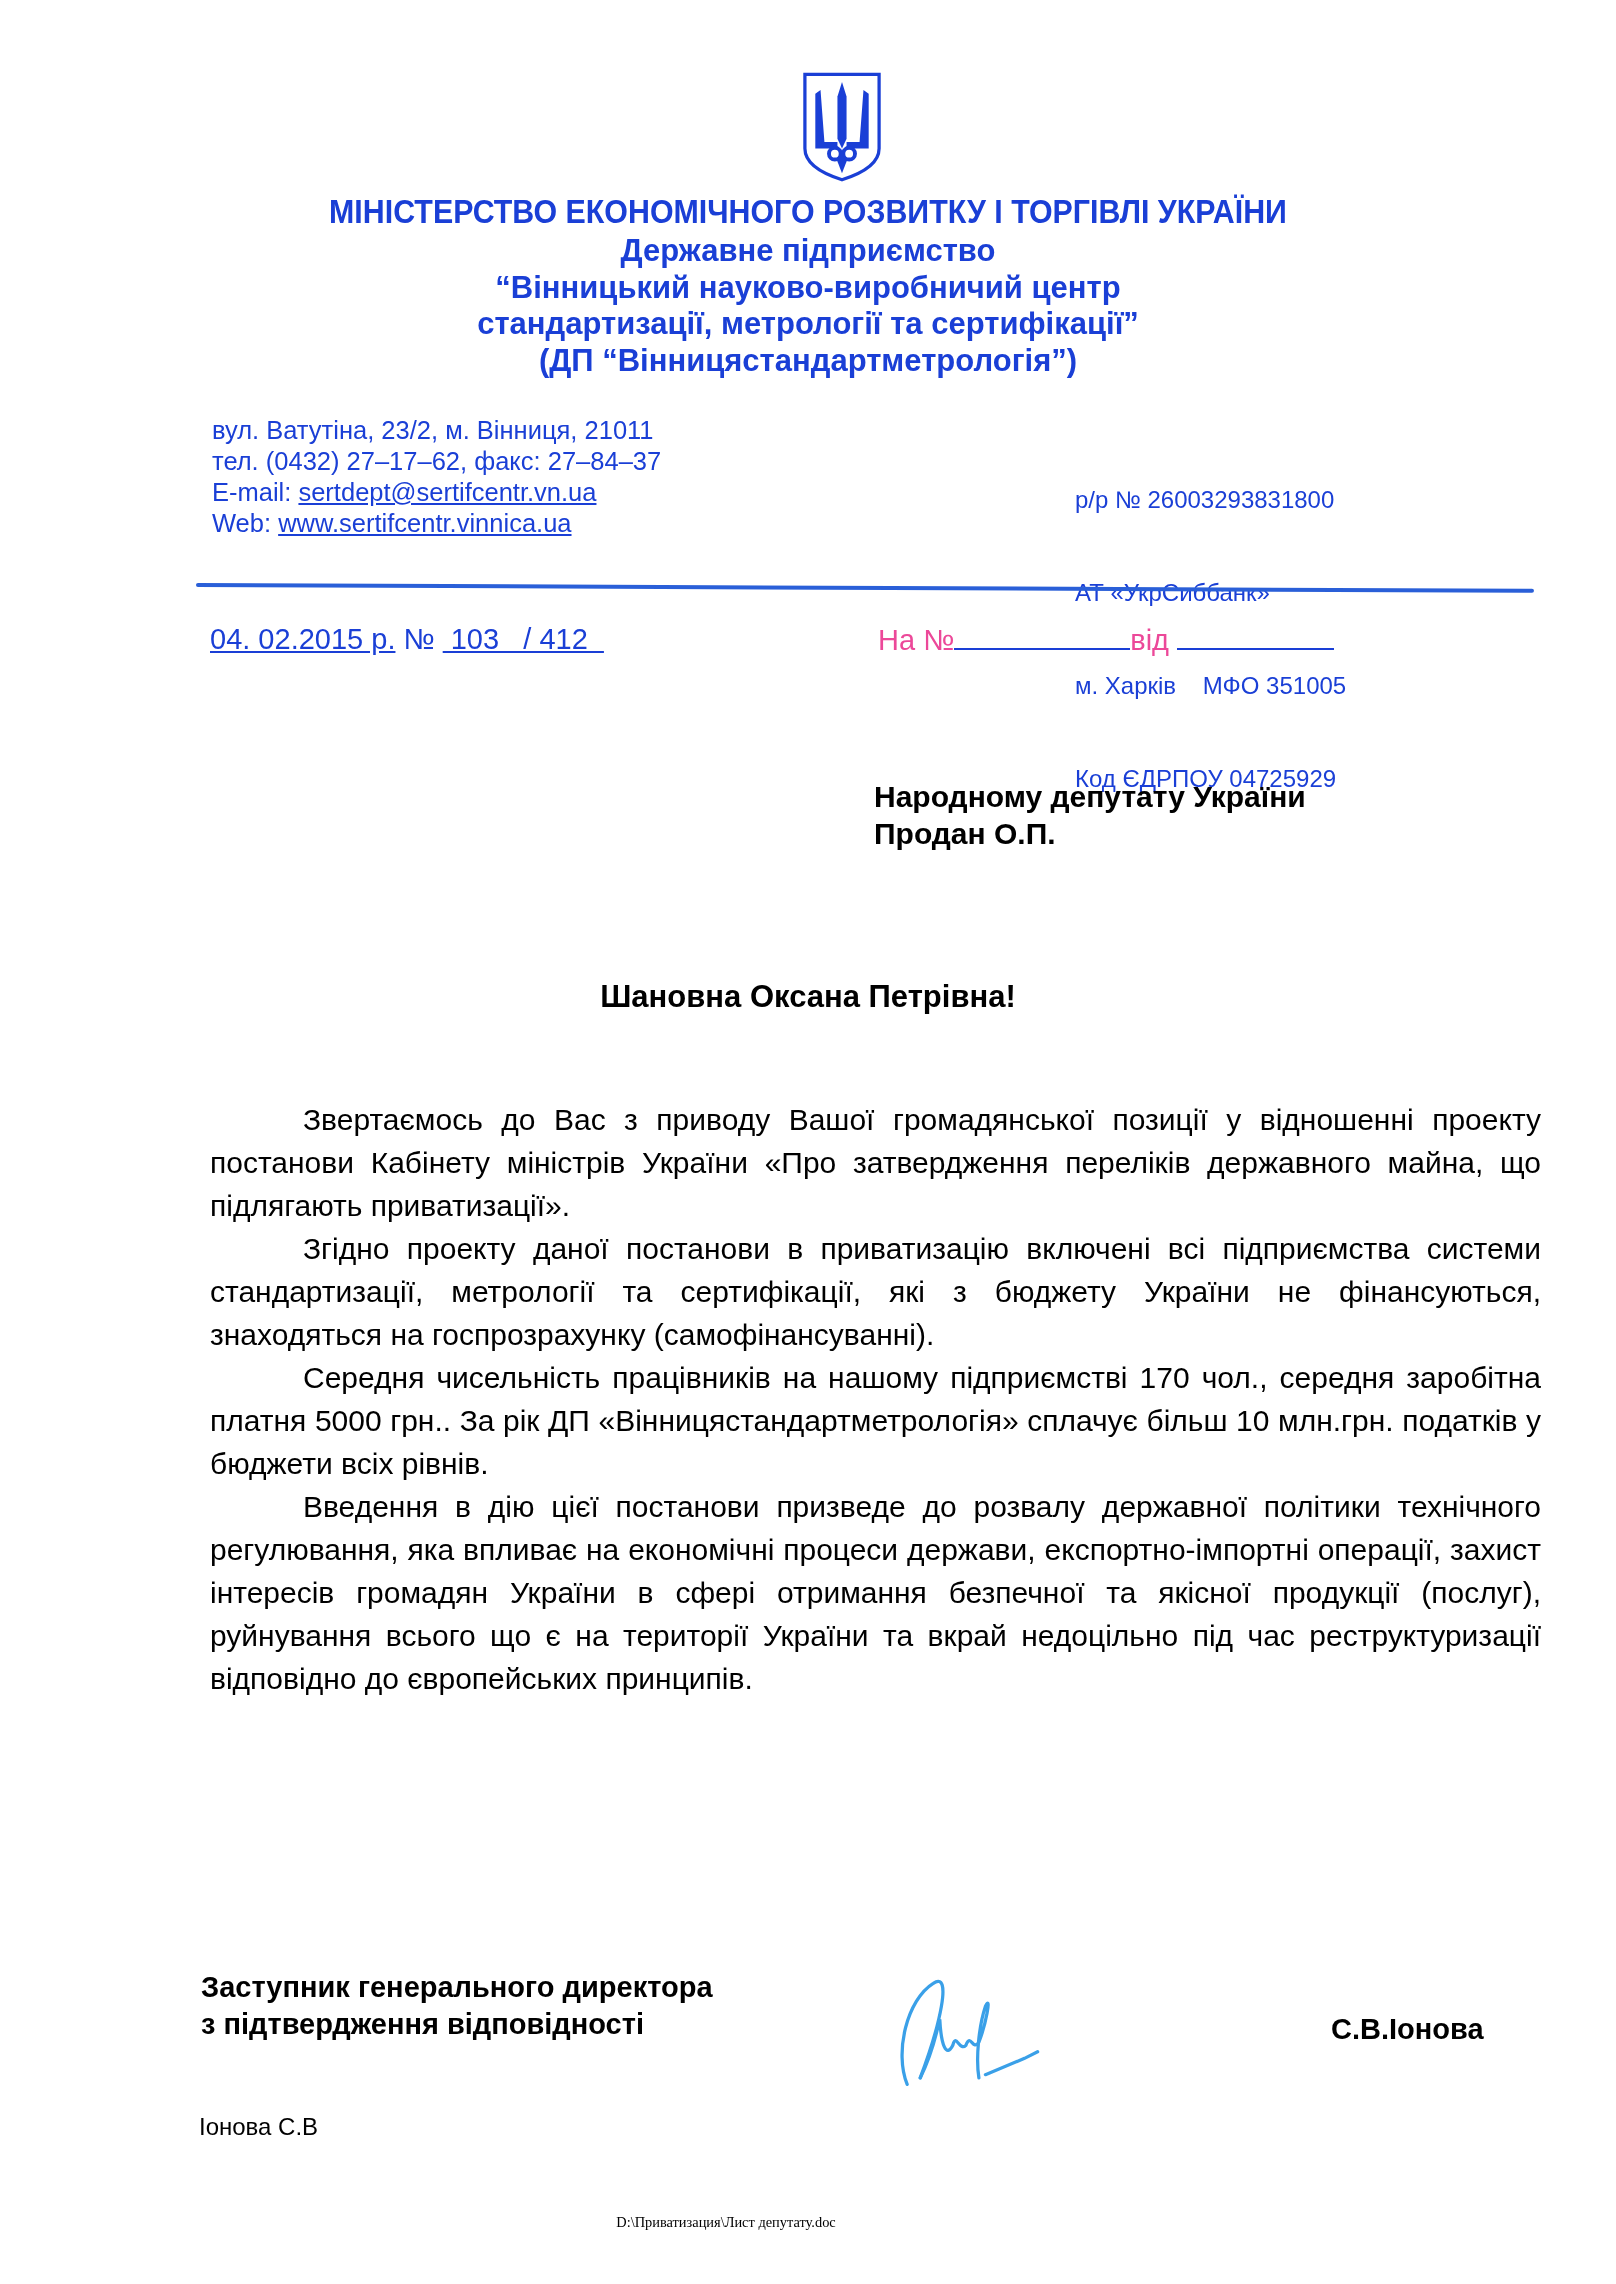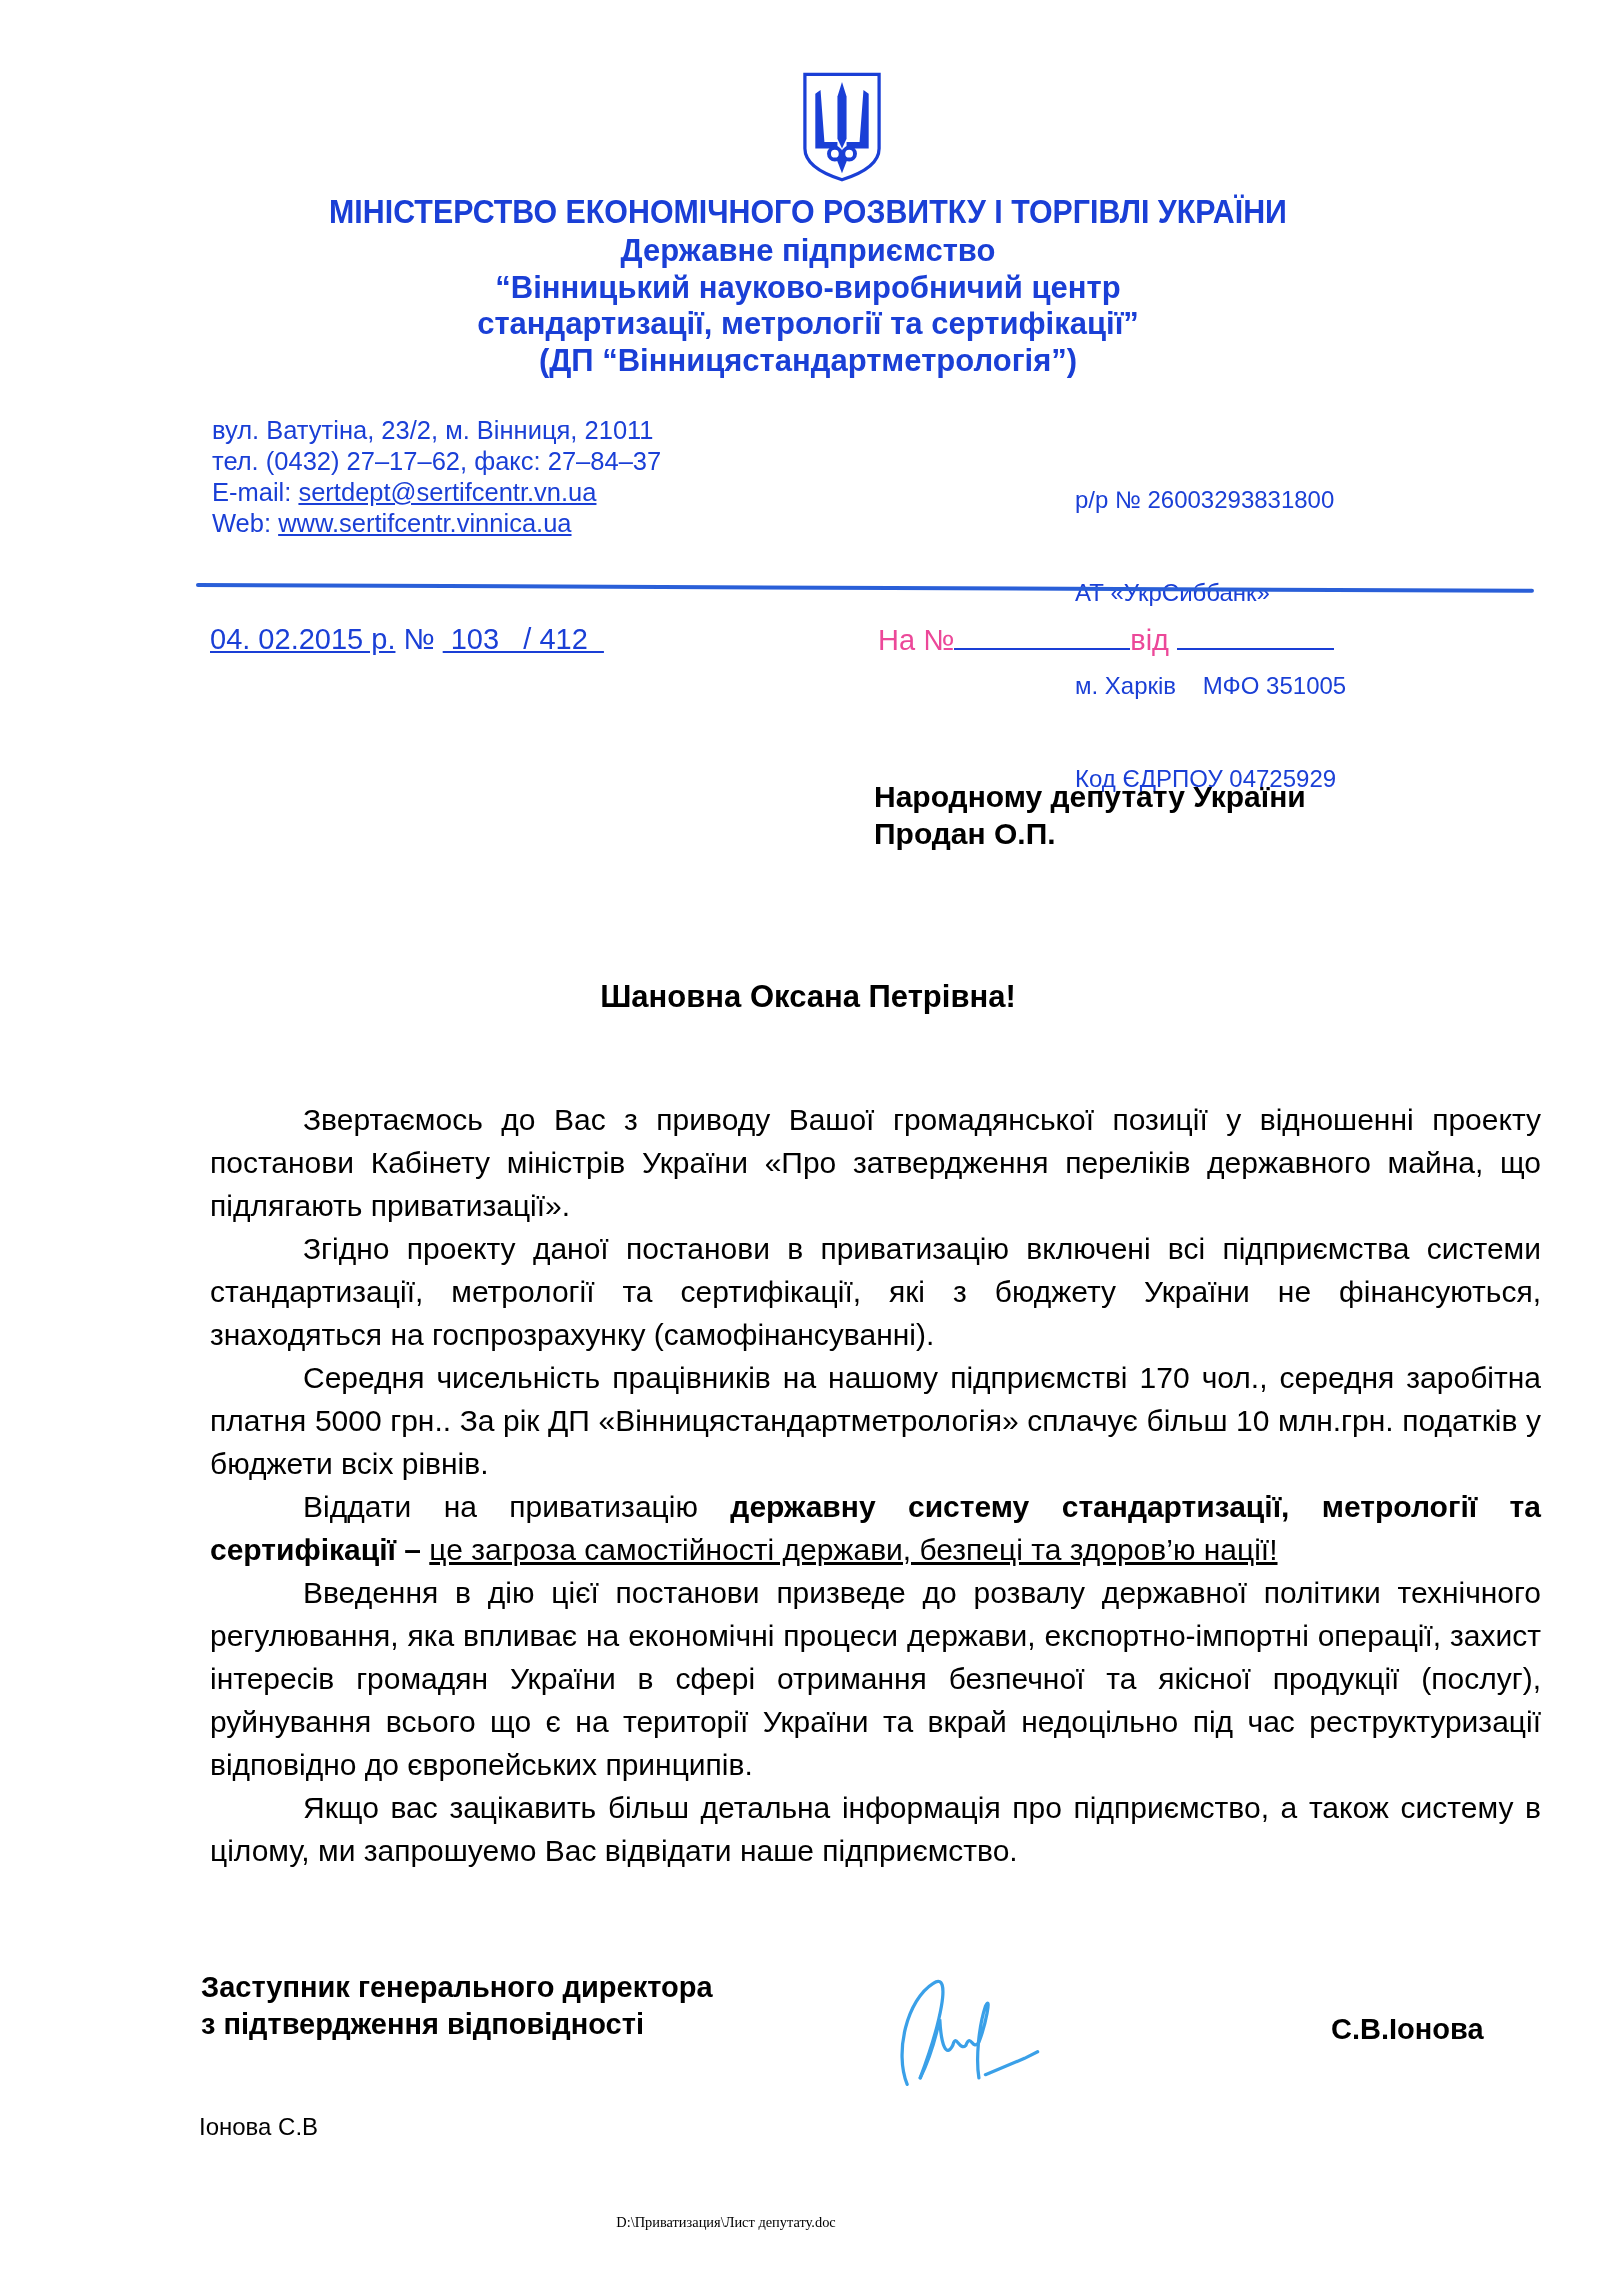--- a/index.html
+++ b/index.html
@@ -75,23 +75,21 @@
   <div>Народному депутату України</div>
   <div>Продан О.П.</div>
 </div>
 
 <div class="abs salute">Шановна Оксана Петрівна!</div>
 
 <div class="abs body-text">
   <p>Звертаємось до Вас з приводу Вашої громадянської позиції у відношенні проекту постанови Кабінету міністрів України «Про затвердження переліків державного майна, що підлягають приватизації».</p>
   <p>Згідно проекту даної постанови  в приватизацію включені всі підприємства системи стандартизації, метрології та сертифікації, які з бюджету України не фінансуються, знаходяться на госпрозрахунку (самофінансуванні).</p>
   <p>Середня чисельність працівників на нашому підприємстві 170 чол., середня заробітна платня 5000 грн.. За рік ДП «Вінницястандартметрологія» сплачує більш 10 млн.грн. податків у бюджети всіх рівнів.</p>
-  <p><span>Віддати на приватизацію </span><span class="b">державну систему стандартизації, метрології та сертифікації – </span><span style="text-decoration:underline">це загроза самостійності держави, безпеці та здоров’ю нації!</span></p>
   <p>Введення в дію цієї постанови призведе до розвалу державної політики технічного регулювання, яка впливає на економічні процеси держави, експортно-імпортні операції, захист інтересів громадян України в сфері отримання безпечної та якісної продукції (послуг), руйнування всього що є на території України та вкрай недоцільно під час реструктуризації відповідно до європейських принципів.</p>
-  <p>Якщо вас зацікавить більш детальна інформація про підприємство, а також систему в цілому, ми запрошуемо Вас відвідати наше підприємство.</p>
 </div>
 
 <div class="abs sigtitle">
   <div>Заступник генерального директора</div>
   <div>з підтвердження відповідності</div>
 </div>
 
 <div class="abs signature">
   <svg width="274" height="150" viewBox="0 0 420 230" fill="none" stroke="#3aa0e8" stroke-width="5" stroke-linecap="round">
     <path d="M60 200 C40 150 60 70 100 45 C130 25 110 110 80 190"></path>

